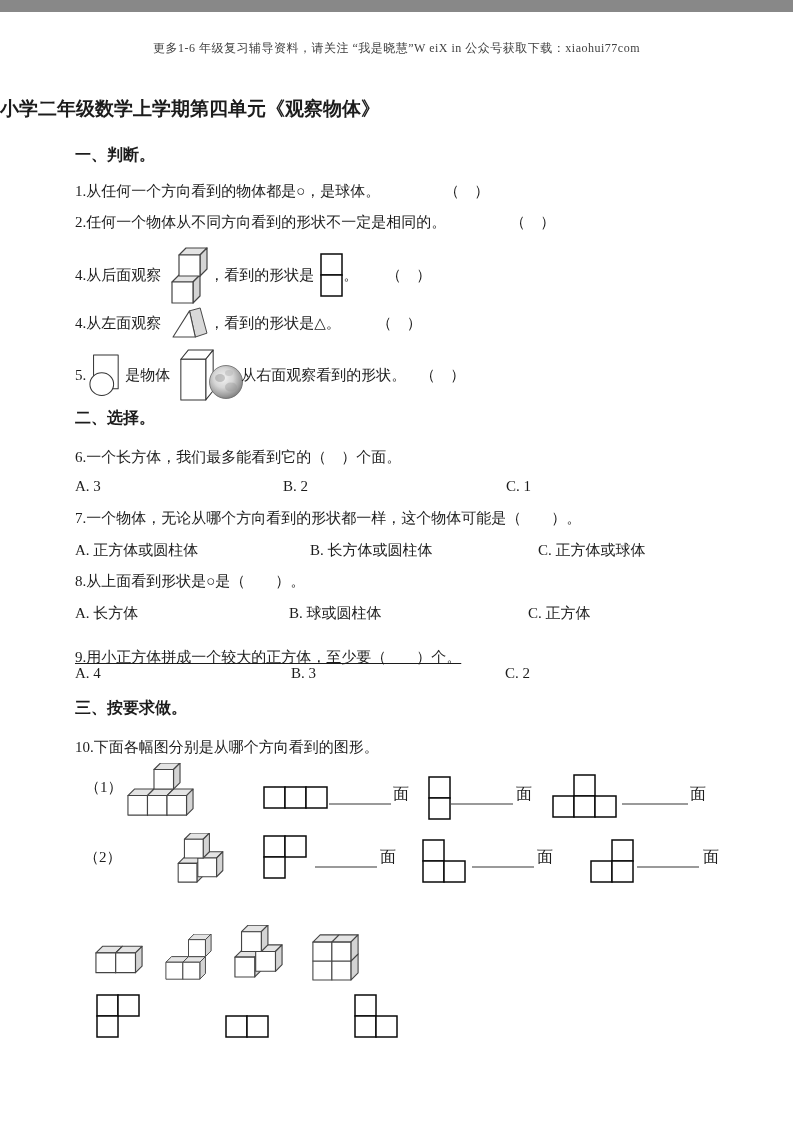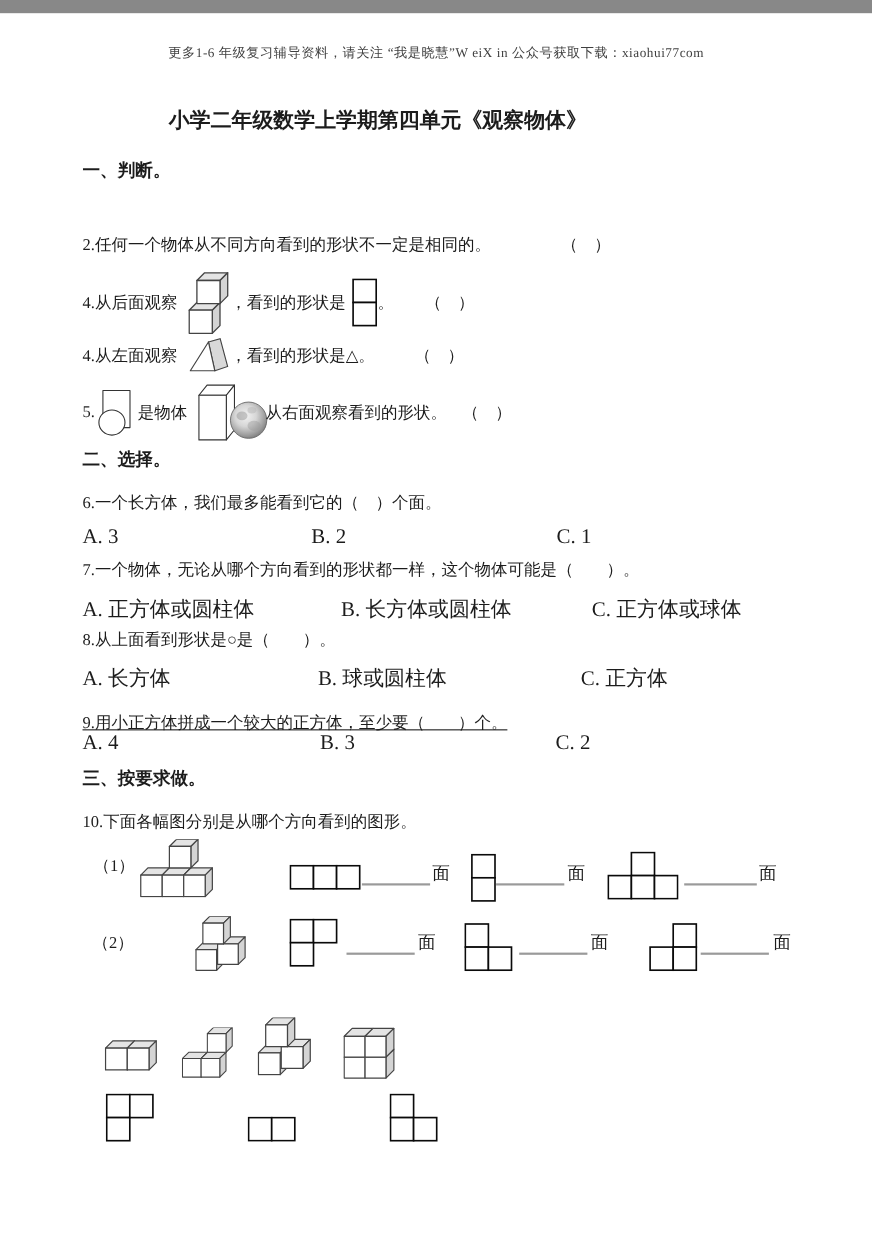--- a/index.html
+++ b/index.html
@@ -2,27 +2,27 @@
 <html><head>
 <meta charset="utf-8">
 <style>
   html,body{margin:0;padding:0;background:#888;}
   .page{
     position:relative;width:793px;height:1122px;background:#ffffff;margin:12px auto;
     font-family:"Liberation Serif","DejaVu Serif",serif;color:#1c1c1c;overflow:hidden;
   }
   .promo{position:absolute;top:28px;left:0;width:793px;text-align:center;
          font-size:12px;color:#3f3f3f;letter-spacing:.5px;}
-  .title{position:absolute;top:84px;left:0;width:687px;text-align:center;
+  .title{position:absolute;top:84px;left:0;width:687px;text-align:left;
          font-size:19px;font-weight:bold;}
   .heading{position:absolute;left:75px;font-size:16px;font-weight:bold;}
   .line{position:absolute;left:75px;font-size:15px;white-space:nowrap;}
   .figrow{display:flex;align-items:center;}
   .paren{display:inline-block;}
-  .opt{position:absolute;font-size:19px;white-space:nowrap;text-align:right;}
+  .opt{position:absolute;font-size:15px;white-space:nowrap;text-align:right;}
   .blank{position:absolute;height:1px;border-bottom:2px solid #9a9a9a;}
   .mian{position:absolute;font-size:16px;}
   .rowlabel{position:absolute;font-size:15px;}
   .fig{position:absolute;line-height:0;}
   svg{display:block;}
   .ct{fill:#e4e4e4;stroke:#444;stroke-width:1.2;stroke-linejoin:round;}
   .cr{fill:#d4d4d4;stroke:#444;stroke-width:1.2;stroke-linejoin:round;}
   .cf{fill:#ffffff;stroke:#444;stroke-width:1.2;stroke-linejoin:round;}
   .sq{fill:#ffffff;stroke:#0a0a0a;stroke-width:1.5;stroke-linejoin:miter;}
   .bw{fill:#ffffff;stroke:#333;stroke-width:1.1;stroke-linejoin:round;}
@@ -32,20 +32,23 @@
 </head>
 <body>
 
 <div class="page">
 
   <div class="promo">更多1-6 年级复习辅导资料，请关注 “我是晓慧”W eiX in 公众号获取下载：xiaohui77com</div>
   <div class="title">小学二年级数学上学期第四单元《观察物体》</div>
 
   <div class="heading" style="top:133px;">一、判断。</div>
 
+  <div class="line" style="top:170px;">
+    <span>1.从任何一个方向看到的物体都是○，是球体。</span><span class="paren" style="margin-left:64px;">（　）</span>
+  </div>
 
   <div class="line" style="top:201px;">
     <span>2.任何一个物体从不同方向看到的形状不一定是相同的。</span><span class="paren" style="margin-left:64px;">（　）</span>
   </div>
 
   <div class="line figrow" style="top:233px;height:60px;">
     <span>4.从后面观察</span>
     <span class="fig" style="position:static;margin-left:10px;">
       <svg width="38" height="57" viewBox="0 0 38 57">
         <polygon class="ct" points="1,35 8,28 29,28 22,35"></polygon>

